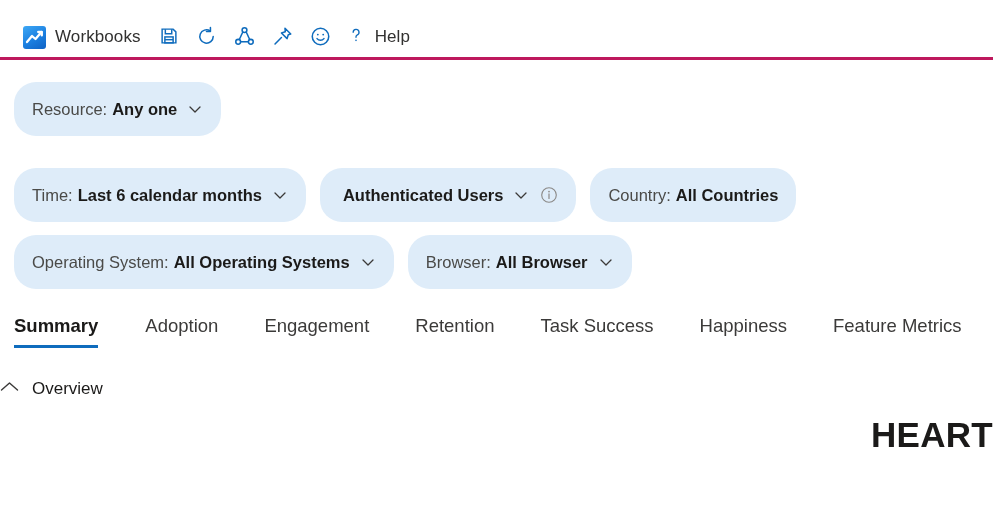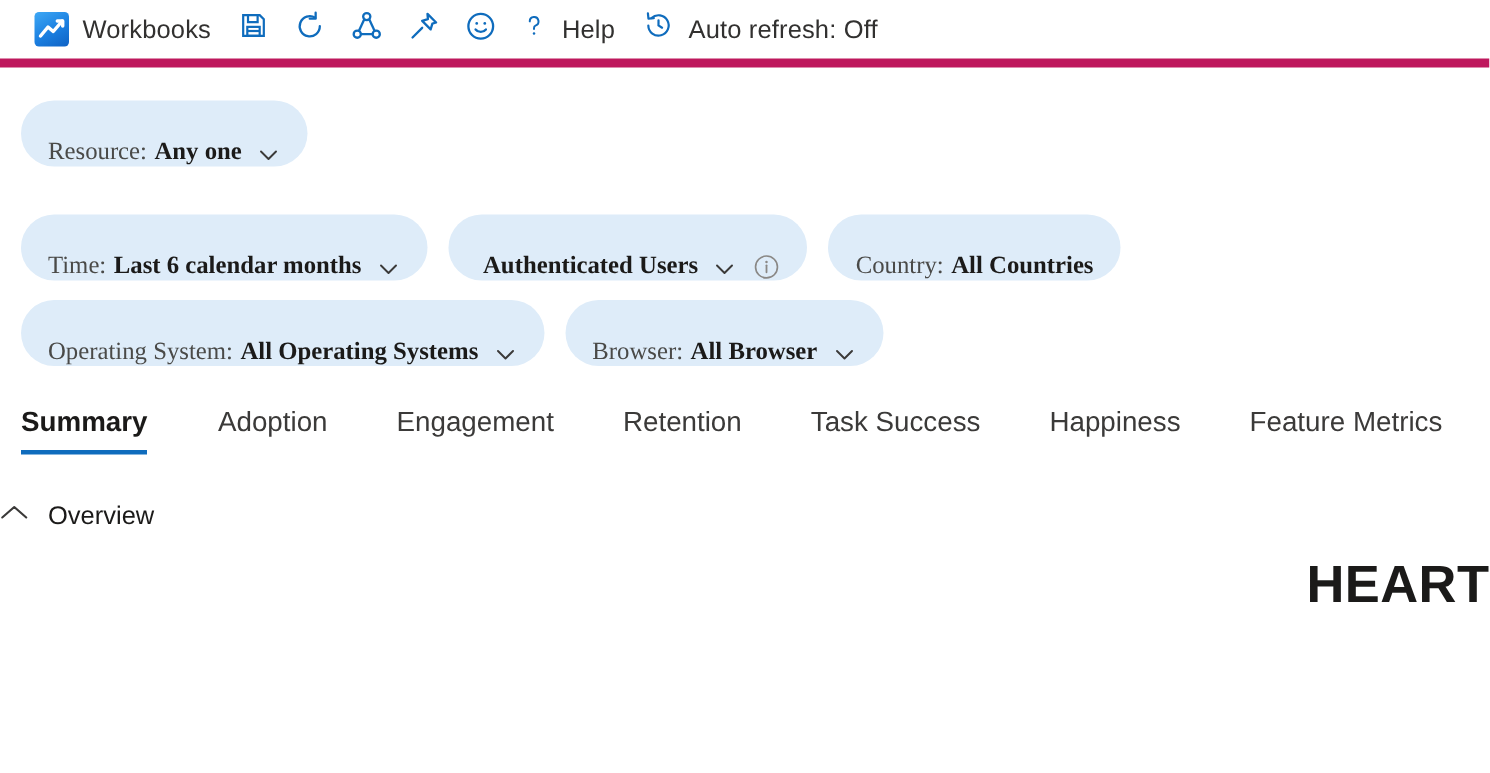--- a/index.html
+++ b/index.html
@@ -12,25 +12,25 @@
     height: 515px;
     background: #ffffff;
     font-family: "Liberation Sans", sans-serif;
     color: #323130;
     overflow: hidden;
     position: relative;
   }
 
   
   .toolbar {
-    height: 45px;
-    display: flex;
-    align-items: center;
+    height: 60px;
+    display: flex;
+    align-items: flex-end;
     padding-left: 14px;
-    border-bottom: 6px solid #be185d;
+    border-bottom: 3px solid #be185d;
     position: relative;
   }
   .tb-item {
     display: flex;
     align-items: center;
     height: 40px;
     padding: 0 9px;
     cursor: pointer;
     white-space: nowrap;
   }
@@ -82,28 +82,27 @@
   .filter-row {
     display: flex;
     align-items: center;
     gap: 14px;
     white-space: nowrap;
   }
   .filter-row.row1 { margin-bottom: 32px; }
   .filter-row.row2 { margin-bottom: 13px; }
   .pill {
     display: inline-flex;
-    align-items: flex-end;
+    align-items: center;
     background: #deecf9;
     border-radius: 22px;
-    height: 44px;
+    height: 54px;
     padding: 0 18px;
     cursor: pointer;
     flex: 0 0 auto;
-    font-family: Liberation Serif, serif;
   }
   .pill-key {
     font-size: 16.5px;
     color: #4a4a48;
     font-weight: 400;
   }
   .pill-val {
     font-size: 16.5px;
     color: #1b1a19;
     font-weight: 700;
@@ -248,30 +247,20 @@
   <div class="tb-item" style="padding-left:6px;">
     <span>
       <svg width="20" height="22" viewBox="0 0 24 24" aria-hidden="true">
         <path d="M8.6 8.7a3.5 3.5 0 1 1 4.6 3.4c-0.9 0.4-1.2 1.1-1.2 2v0.7" class="icon-blue" stroke-linecap="round"></path>
         <circle cx="12" cy="18.4" r="1" fill="#0f6cbd" stroke="none"></circle>
       </svg>
     </span>
     <span class="tb-label">Help</span>
   </div>
 
-  <div class="tb-item">
-    <span>
-      <svg width="22" height="22" viewBox="0 0 24 24" aria-hidden="true">
-        <path d="M4.6 12a7.4 7.4 0 1 0 2.3-5.4" class="icon-blue" stroke-linecap="round"></path>
-        <path d="M4.3 3.2l0.4 3.9 3.9-0.5" class="icon-blue" stroke-linecap="round" stroke-linejoin="round"></path>
-        <path d="M12 8.2V12l2.6 1.6" class="icon-blue" stroke-linecap="round"></path>
-      </svg>
-    </span>
-    <span class="tb-label">Auto refresh: Off</span>
-  </div>
 
 </div>
 
 <div class="filters">
 
   <div class="filter-row row1">
     <div class="pill">
       <span class="pill-key">Resource:</span>
       <span class="pill-val">Any one</span>
       <span class="chev">

